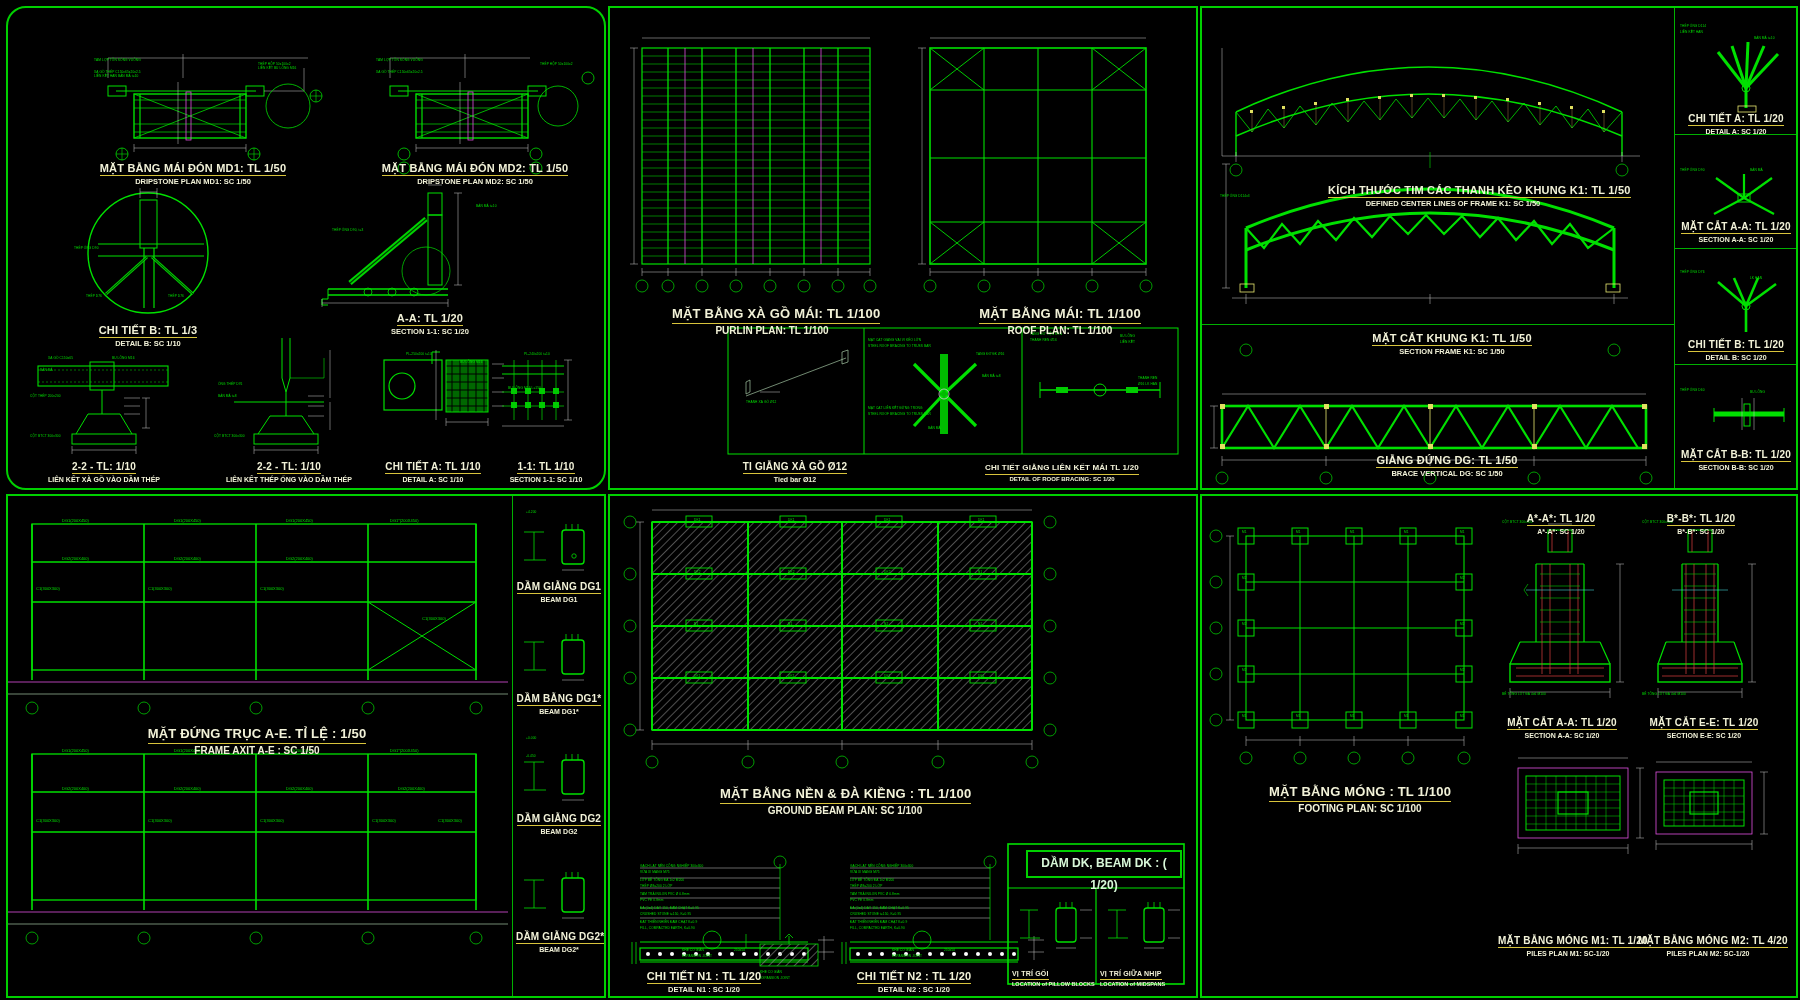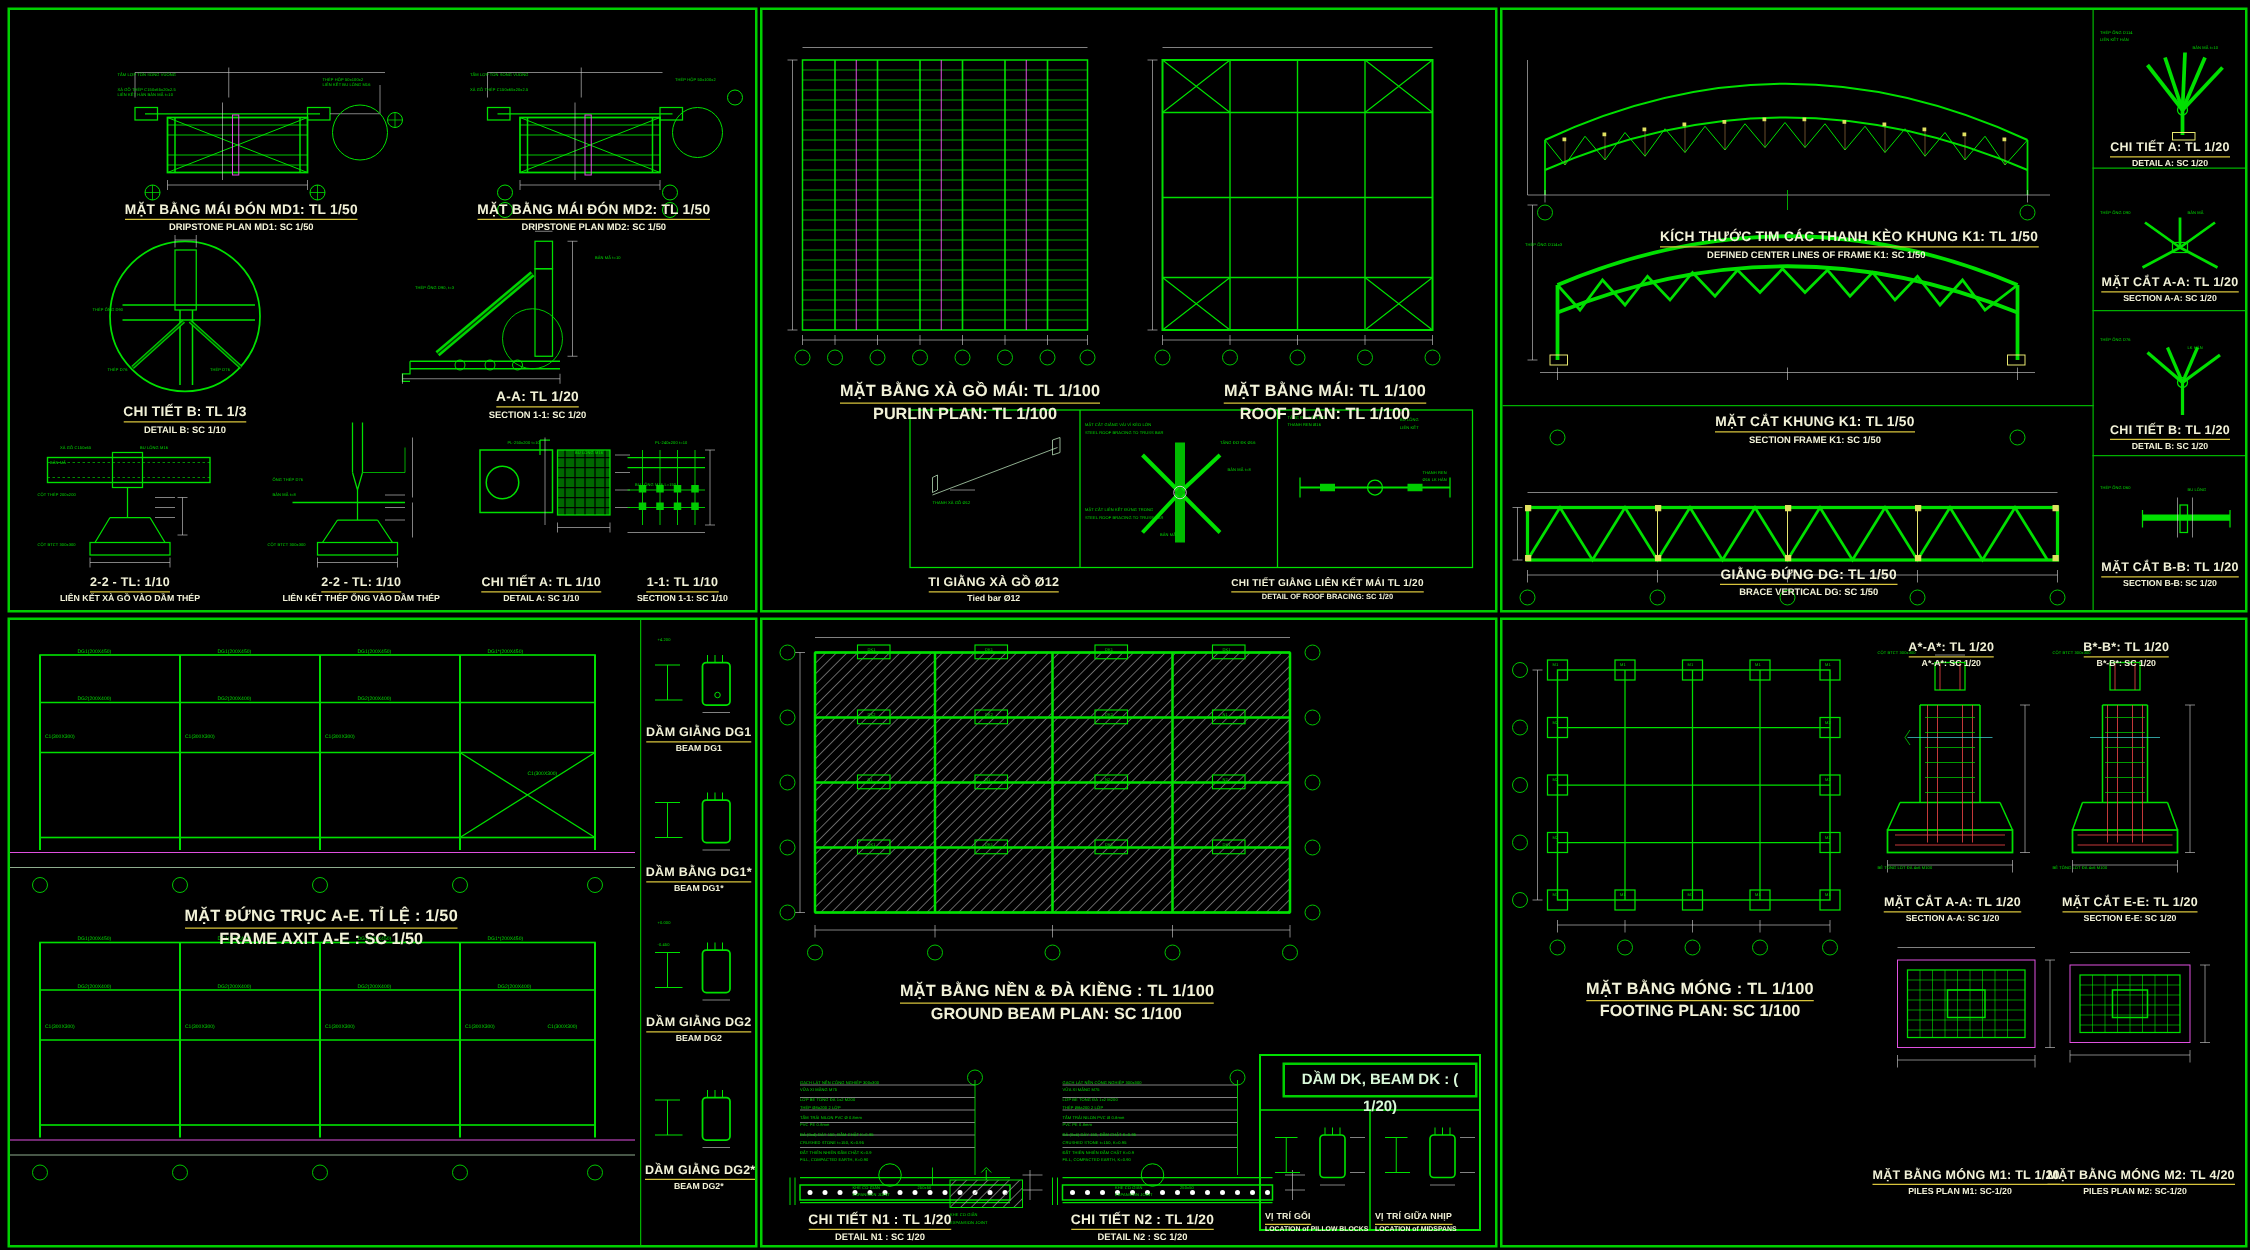--- a/index.html
+++ b/index.html
@@ -11,21 +11,21 @@
   .panel{position:absolute;border:2px solid #00d000;background:#000;overflow:hidden;}
   .subframe{position:absolute;border:1px solid #00b000;}
 
   
   .cap{position:absolute;text-align:center;line-height:1.12;white-space:nowrap;}
   .cap .vn{display:inline-block;color:#f2f2d8;font-weight:bold;letter-spacing:.2px;
            border-bottom:1.6px solid #d8c43c;padding-bottom:1px;}
   .cap .en{display:block;color:#f2f2d8;font-weight:bold;margin-top:1.5px;}
   .cap.s9 .vn{font-size:10px}.cap.s9 .en{font-size:7px}
   .cap.s11 .vn{font-size:11px}.cap.s11 .en{font-size:7.5px}
-  .cap.s13 .vn{font-size:13px}.cap.s13 .en{font-size:13px}
+  .cap.s13 .vn{font-size:13px}.cap.s13 .en{font-size:10px}
   .cap.s8 .vn{font-size:8px}.cap.s8 .en{font-size:6px}
   .cap.s7 .vn{font-size:7px}.cap.s7 .en{font-size:5.5px}
   svg{position:absolute;left:0;top:0;overflow:visible}
   .ln{stroke:#00e000;fill:none}
   .ln2{stroke:#bfe8bf;fill:none;stroke-width:.6}
   .dim{stroke:#cfcfcf;fill:none;stroke-width:.5}
   .mag{stroke:#e050e0;fill:none;stroke-width:.8}
   .yel{stroke:#e8e870;fill:none;stroke-width:.8}
   .cyn{stroke:#40d0d0;fill:none;stroke-width:.6}
   .red{stroke:#e04040;fill:none;stroke-width:.7}
@@ -44,21 +44,21 @@
       text-shadow:0 0 1px rgba(255,255,255,.10);pointer-events:none;z-index:50}
 
   .boxlbl{position:absolute;border:2px solid #00d000;color:#d8f8d8;font-weight:bold;
           text-align:center;font-size:12px;line-height:22px;font-family:"Liberation Sans",sans-serif}
 </style>
 </head>
 <body>
 
 <div id="sheet">
 
-  <div class="panel" style="left:6px;top:6px;width:596px;height:480px;">
+  <div class="panel" style="left:6px;top:6px;width:596px;height:480px;border-radius:20px;">
 
     <svg width="596" height="480">
 
       <g stroke-width="1">
         <rect class="ln" x="100" y="78" width="18" height="10" fill="#e8e8d0"></rect>
         <rect class="ln" x="238" y="78" width="18" height="10" fill="#e8e8d0"></rect>
         <path class="ln" d="M108 83 H248"></path>
         <rect class="ln" x="126" y="86" width="112" height="44" fill="none" stroke-width="1.4"></rect>
         <path class="ln" d="M126 86 L238 130 M238 86 L126 130" stroke="#c8c890" stroke-width=".8"></path>
         <path class="ln" d="M126 92 H238 M126 100 H238 M126 116 H238 M126 124 H238" stroke-width=".7"></path>

